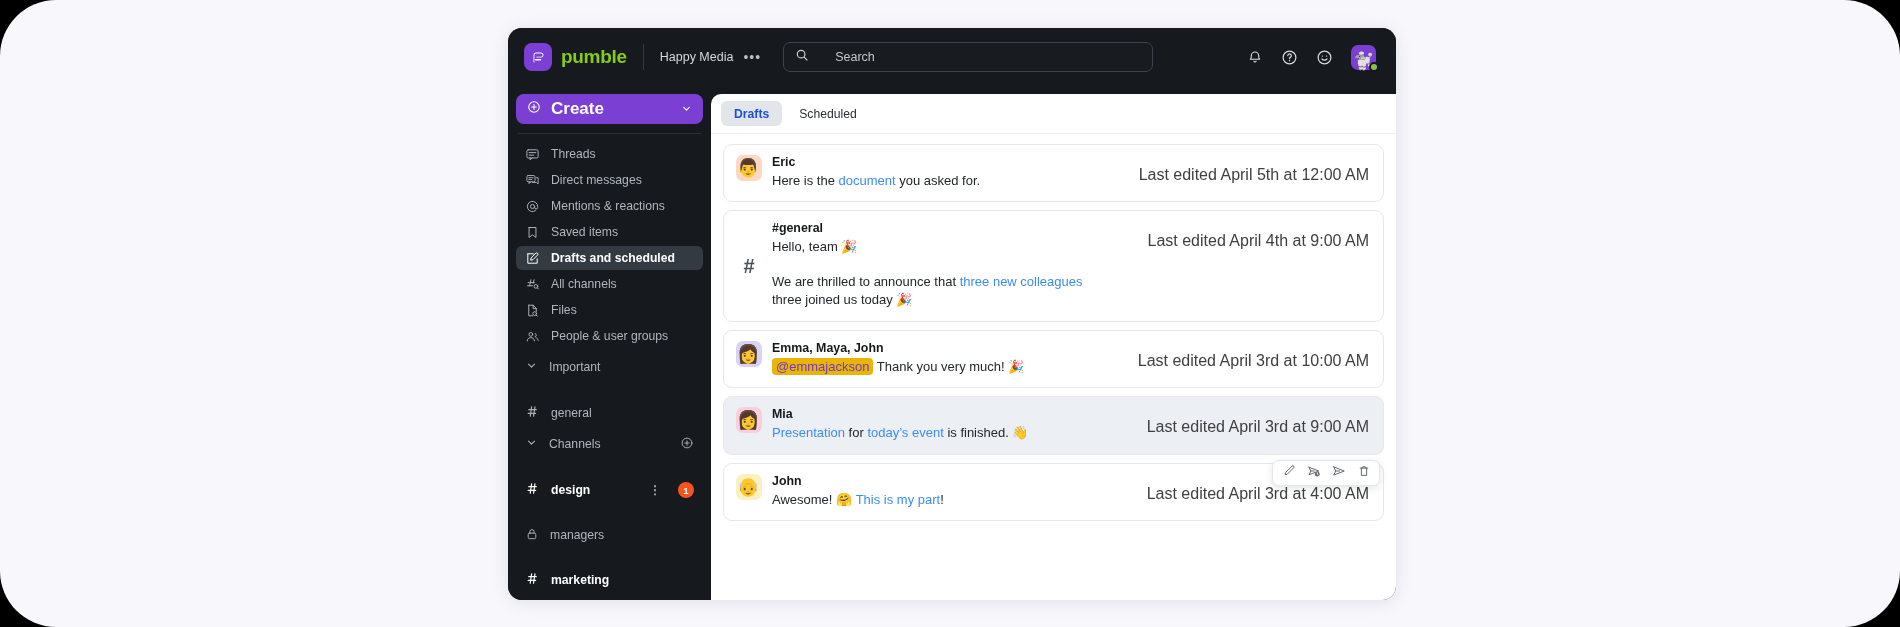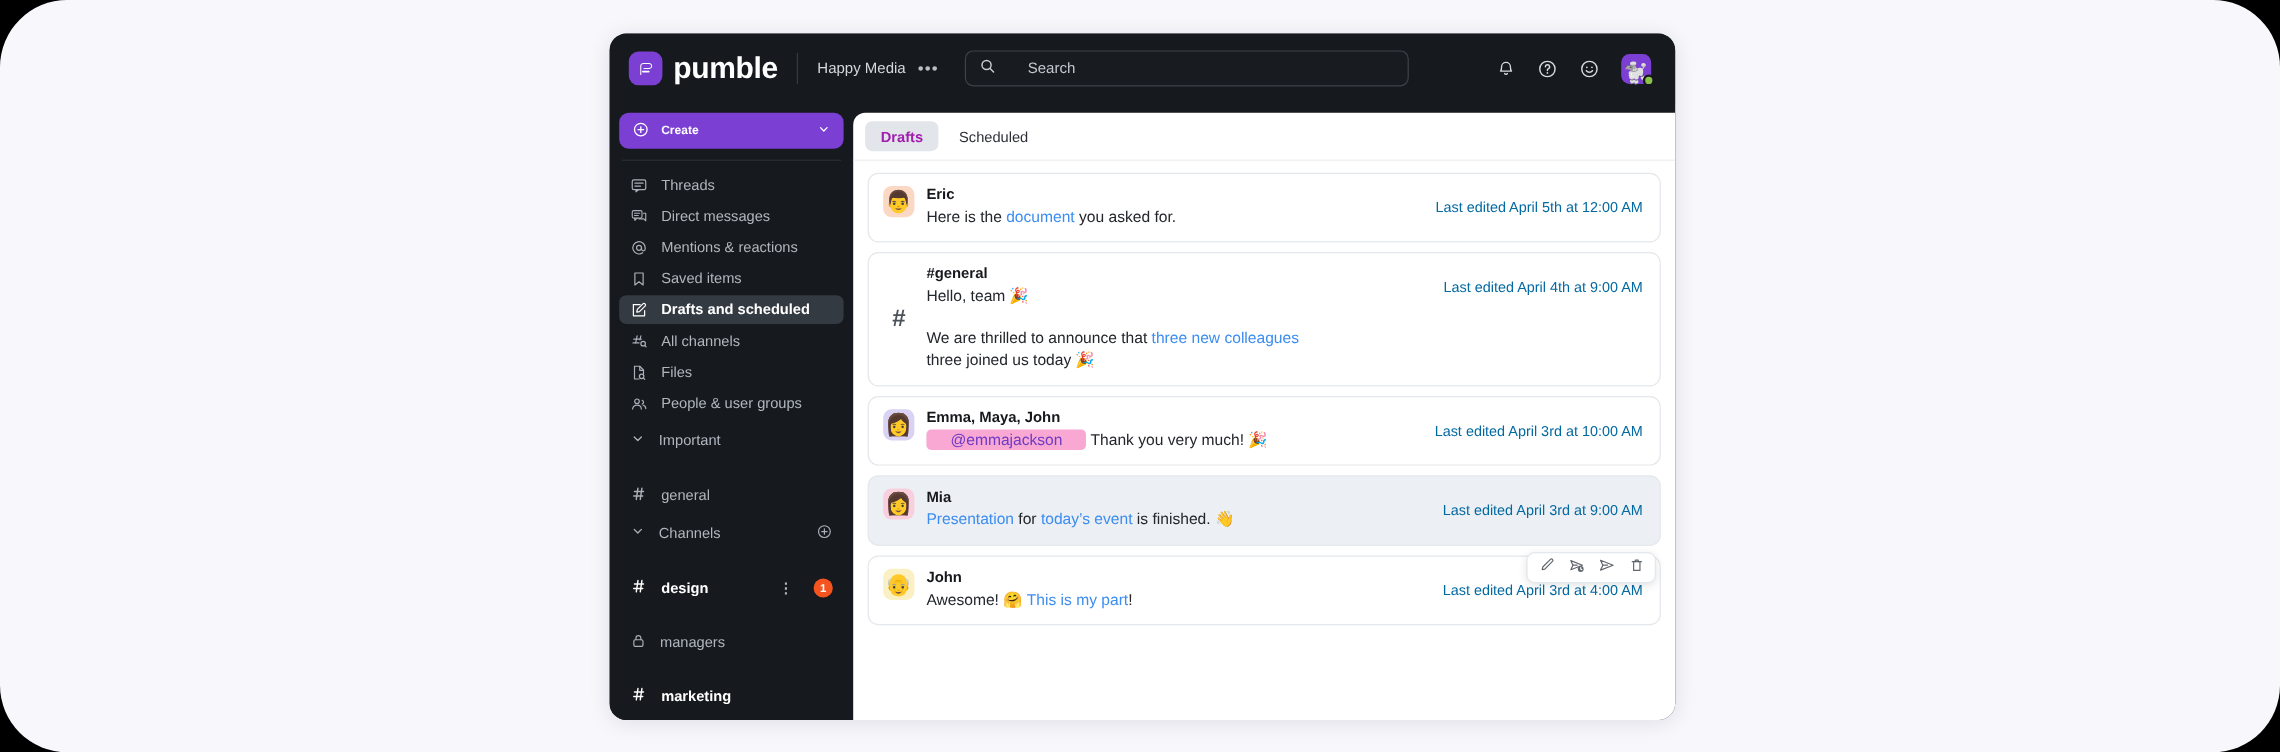--- a/index.html
+++ b/index.html
@@ -41,22 +41,22 @@
     gap: 0;
   }
   .brand { display: flex; align-items: center; gap: 9px; }
   .brand-mark {
     width: 28px; height: 28px;
     background: #7c3fd4;
     border-radius: 8px;
     display: flex; align-items: center; justify-content: center;
   }
   .brand-name {
-    color: #ffffff;
-    font-size: 25px;
+    color: #84cc16;
+    font-size: 19px;
     font-weight: bold;
     letter-spacing: -0.3px;
   }
   .topbar-divider {
     width: 1px; height: 26px;
     background: #353a41;
     margin: 0 16px;
   }
   .workspace-name {
     color: #d4d7dc;
@@ -120,21 +120,21 @@
     overflow: hidden;
   }
   .create-btn {
     height: 30px;
     background: #7c3fd4;
     border-radius: 8px;
     display: flex; align-items: center;
     padding: 0 11px;
     gap: 10px;
     color: #ffffff;
-    font-size: 10px;
+    font-size: 17px;
     font-weight: bold;
   }
   .create-caret { margin-left: auto; }
   .side-sep {
     height: 1px;
     background: #2a2f36;
     margin: 9px 2px 8px 2px;
   }
   .nav-item {
     height: 24px;
@@ -213,21 +213,21 @@
     gap: 4px;
     padding: 0 10px;
     border-bottom: 1px solid #eceef1;
   }
   .tab {
     height: 25px;
     padding: 0 13px;
     border-radius: 6px;
     display: flex; align-items: center;
     font-size: 12.2px;
-    color: #a21caf;
+    color: #1d4ed8;
     font-weight: bold;
   }
   .tab.active { background: #e2e5e9; }
   .tab.inactive { font-weight: normal; color: #2b2f35; }
 
   .cards {
     flex: 1;
     padding: 10px 12px 0 12px;
     overflow: hidden;
     position: relative;
@@ -269,28 +269,28 @@
   }
   .card-text {
     font-size: 13px;
     color: #23262b;
     line-height: 1.42;
     max-width: 320px;
   }
   .card-text.second { margin-top: 16px; }
   .lnk { color: #3c8df0; }
   .mention {
-    background: #f9a8d4;
+    background: #eab308;
     color: #6d3bc4;
     border-radius: 4px;
-    padding: 1px 20px;
+    padding: 1px 4px;
   }
   .card-time {
-    font-size: 12px;
-    color: #0369a1;
+    font-size: 16px;
+    color: #404040;
     white-space: nowrap;
     padding-top: 11px;
   }
 
   .hover-toolbar {
     position: absolute;
     right: 16px;
     top: 326px;
     height: 26px;
     background: #ffffff;

